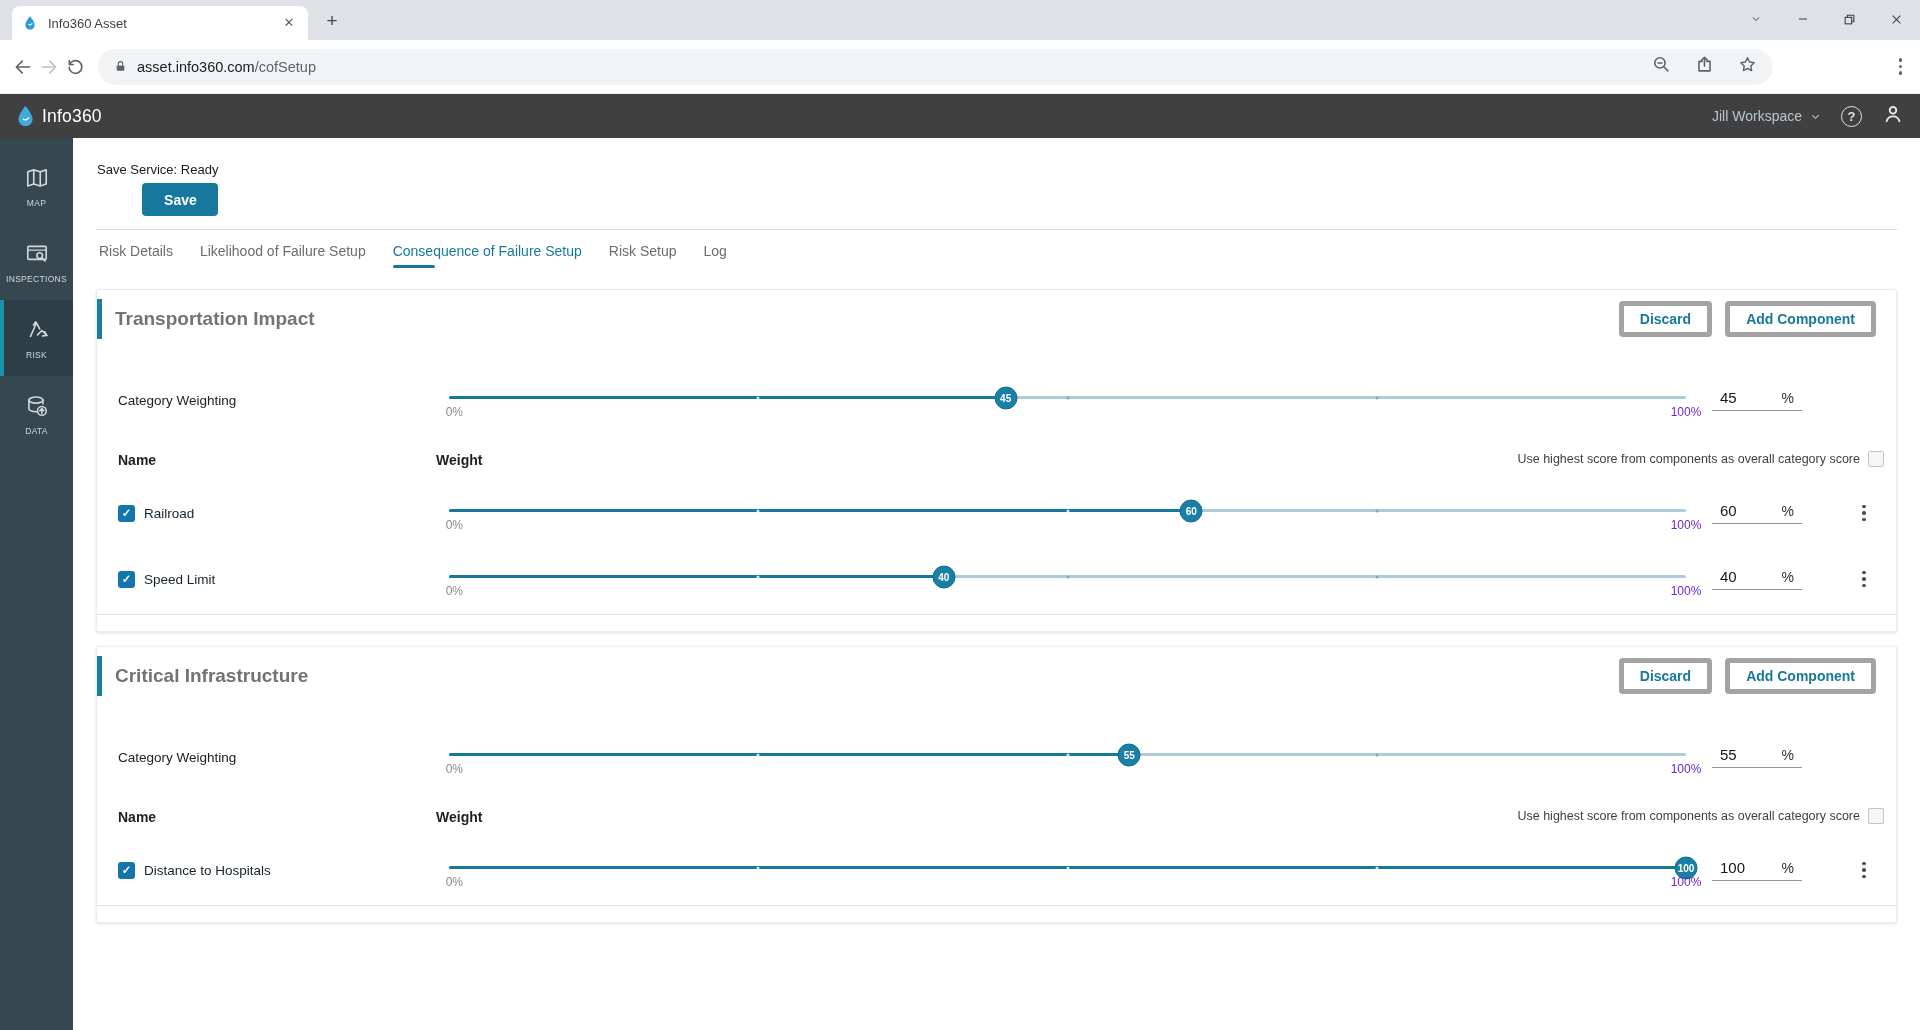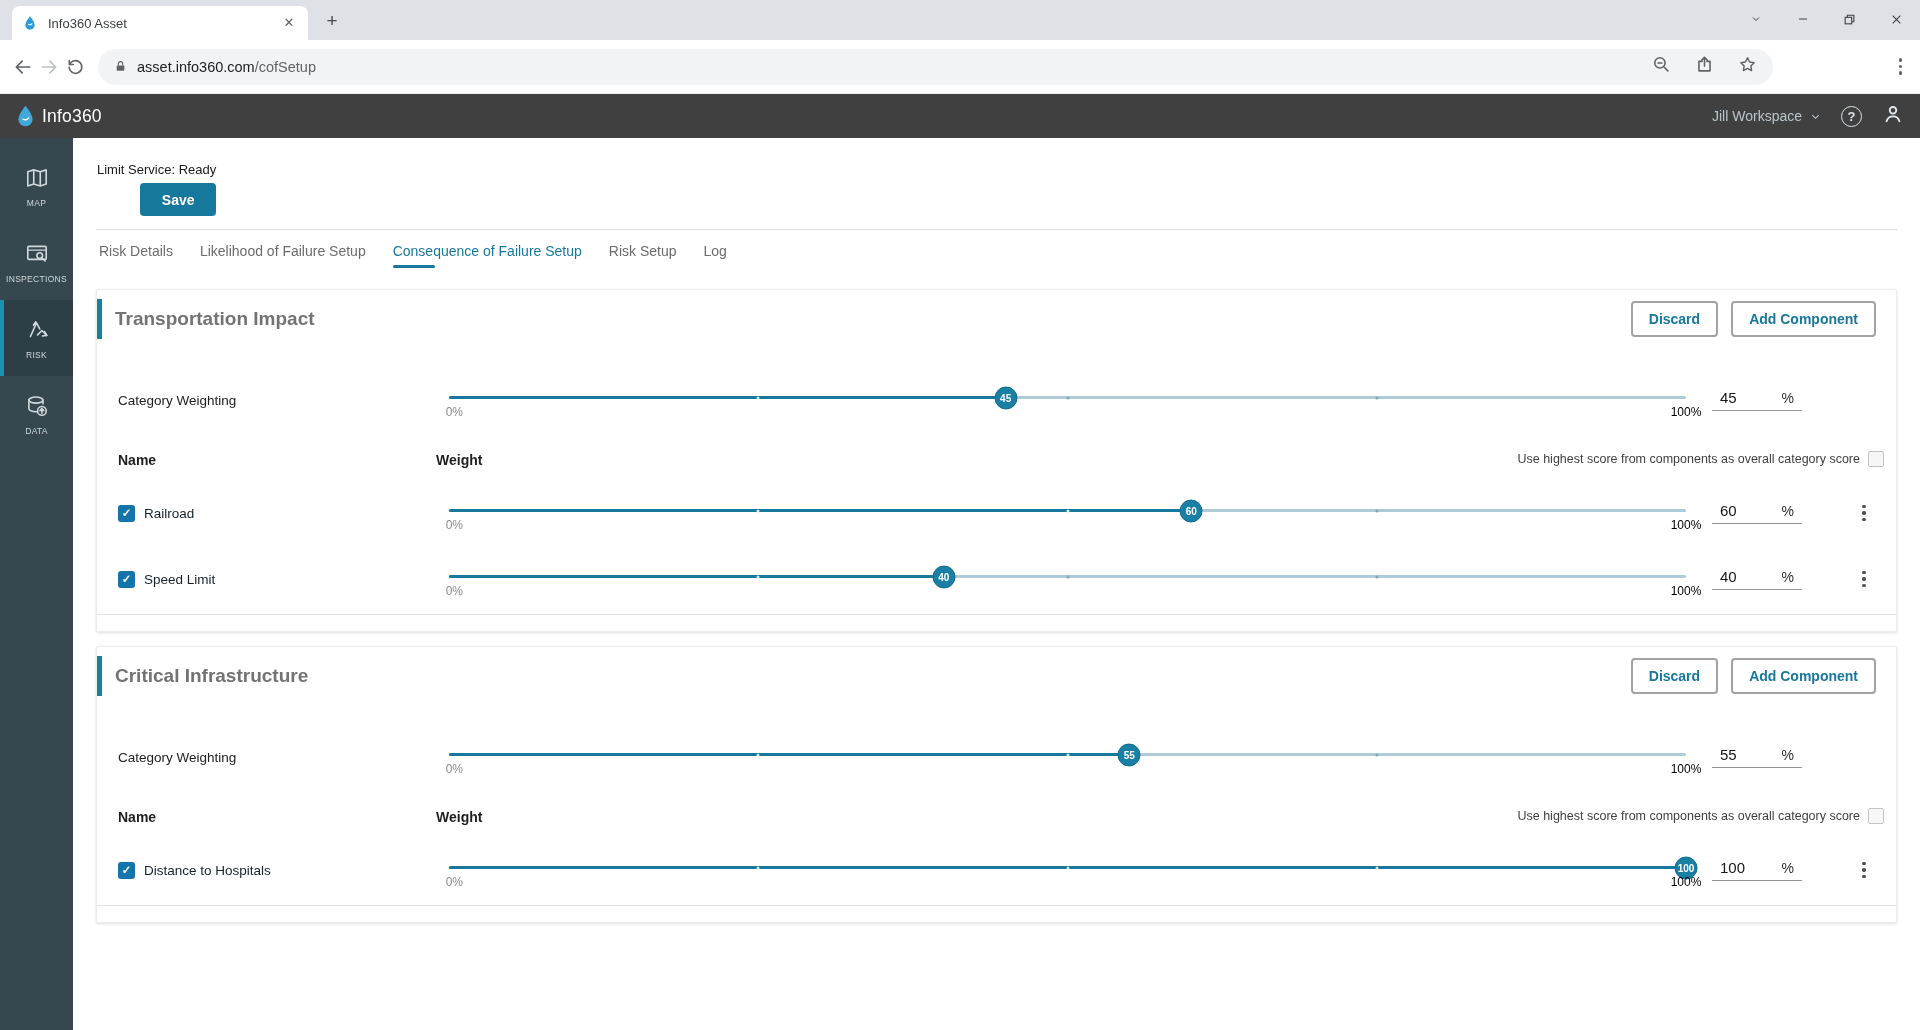--- a/index.html
+++ b/index.html
@@ -67,40 +67,40 @@
     border-radius:4px; font-size:14px; font-weight:600; font-family:inherit; box-shadow:0 1px 2px rgba(0,0,0,.25); }
 
   
   .card { margin-top:21px; background:#fff; border:1px solid #ececec; border-radius:2px;
     box-shadow:0 1px 3px rgba(0,0,0,.13); padding-bottom:16px; }
   .card + .card { margin-top:14px; }
   .card-header { display:flex; align-items:center; padding:13px 20px 13px 18px; position:relative; height:58px; }
   .card-header::before { content:''; position:absolute; left:0; top:9px; bottom:9px; width:5px; background:#16819c; }
   .card-title { font-size:19px; font-weight:600; color:#737373; }
   .header-buttons { margin-left:auto; display:flex; gap:13px; }
-  .btn-outline { height:36px; padding:0 16px; background:#fff; border:2px solid #a3a3a3; color:#17789d;
+  .btn-outline { height:36px; padding:0 16px; background:#fff; border:5px solid #a3a3a3; color:#17789d;
     border-radius:4px; font-size:14px; font-weight:600; font-family:inherit; }
 
   .w-row { display:grid; grid-template-columns:352px 1fr 112px 72px; align-items:center; }
   .category-row { height:84px; margin-top:10px; }
   .component-row { height:66px; }
   .row-label { padding-left:21px; font-size:13.5px; color:#222; }
 
   
   .slider-wrap { position:relative; height:44px; }
   .track { position:absolute; top:18px; left:0; right:26px; height:3px; background:#aecbd9; border-radius:2px; }
   .fill { height:100%; background:#17789d; border-radius:2px; }
   .tick { position:absolute; top:50%; transform:translate(-50%,-50%); width:3px; height:3px;
     border-radius:50%; background:#7fa9bc; }
   .tick.on-fill { background:#d9e9f1; }
   .thumb { position:absolute; top:50%; transform:translate(-50%,-50%); width:23px; height:23px; border-radius:50%;
     background:#1a7fa4; border:1px solid #126d90; color:#fff; font-size:10px; font-weight:700;
     display:flex; align-items:center; justify-content:center; }
   .min-label { position:absolute; left:0; top:27px; transform:translateX(-40%); font-size:12px; color:#8a8a8a; padding-left:6px; }
-  .max-label { position:absolute; left:calc(100% - 26px); transform:translateX(-50%); top:27px; font-size:12px; color:#000000; }
+  .max-label { position:absolute; left:calc(100% - 26px); transform:translateX(-50%); top:27px; font-size:12px; color:#6d28d9; }
 
   .value-box { width:90px; border-bottom:1px solid #949494; display:flex; justify-content:space-between;
     align-items:baseline; padding:0 8px 4px 8px; }
   .value-input { width:44px; border:none; outline:none; background:transparent; font-size:15px; color:#161616;
     font-family:inherit; padding:0; }
   .unit { font-size:14px; color:#2e2e2e; }
   .kebab-btn { justify-self:start; margin-left:34px; display:flex; flex-direction:column; gap:3px; padding:4px; }
   .kebab-btn i { width:3.5px; height:3.5px; border-radius:50%; background:#4d4d4d; }
 
   
@@ -265,21 +265,21 @@
         <circle cx="16.5" cy="16.5" r="4"></circle>
           <path d="M16.5 18.6v-4.2M14.8 16.2l1.7-1.8 1.7 1.8" stroke-linejoin="round"></path>
         </svg>
       <span class="slbl">DATA</span>
     </div>
   </nav>
 
   <main class="content">
     <div class="page-header">
       <div class="header-right">
-        <span class="status-text">Limit Service: Ready</span>
+        <span class="status-text">Save Service: Ready</span>
         <button class="save-btn">Save</button>
       </div>
     </div>
     <div class="header-divider"></div>
 
     <div class="tabs">
       <div class="tab-item">Risk Details</div>
       <div class="tab-item">Likelihood of Failure Setup</div>
       <div class="tab-item active">Consequence of Failure Setup</div>
       <div class="tab-item">Risk Setup</div>

